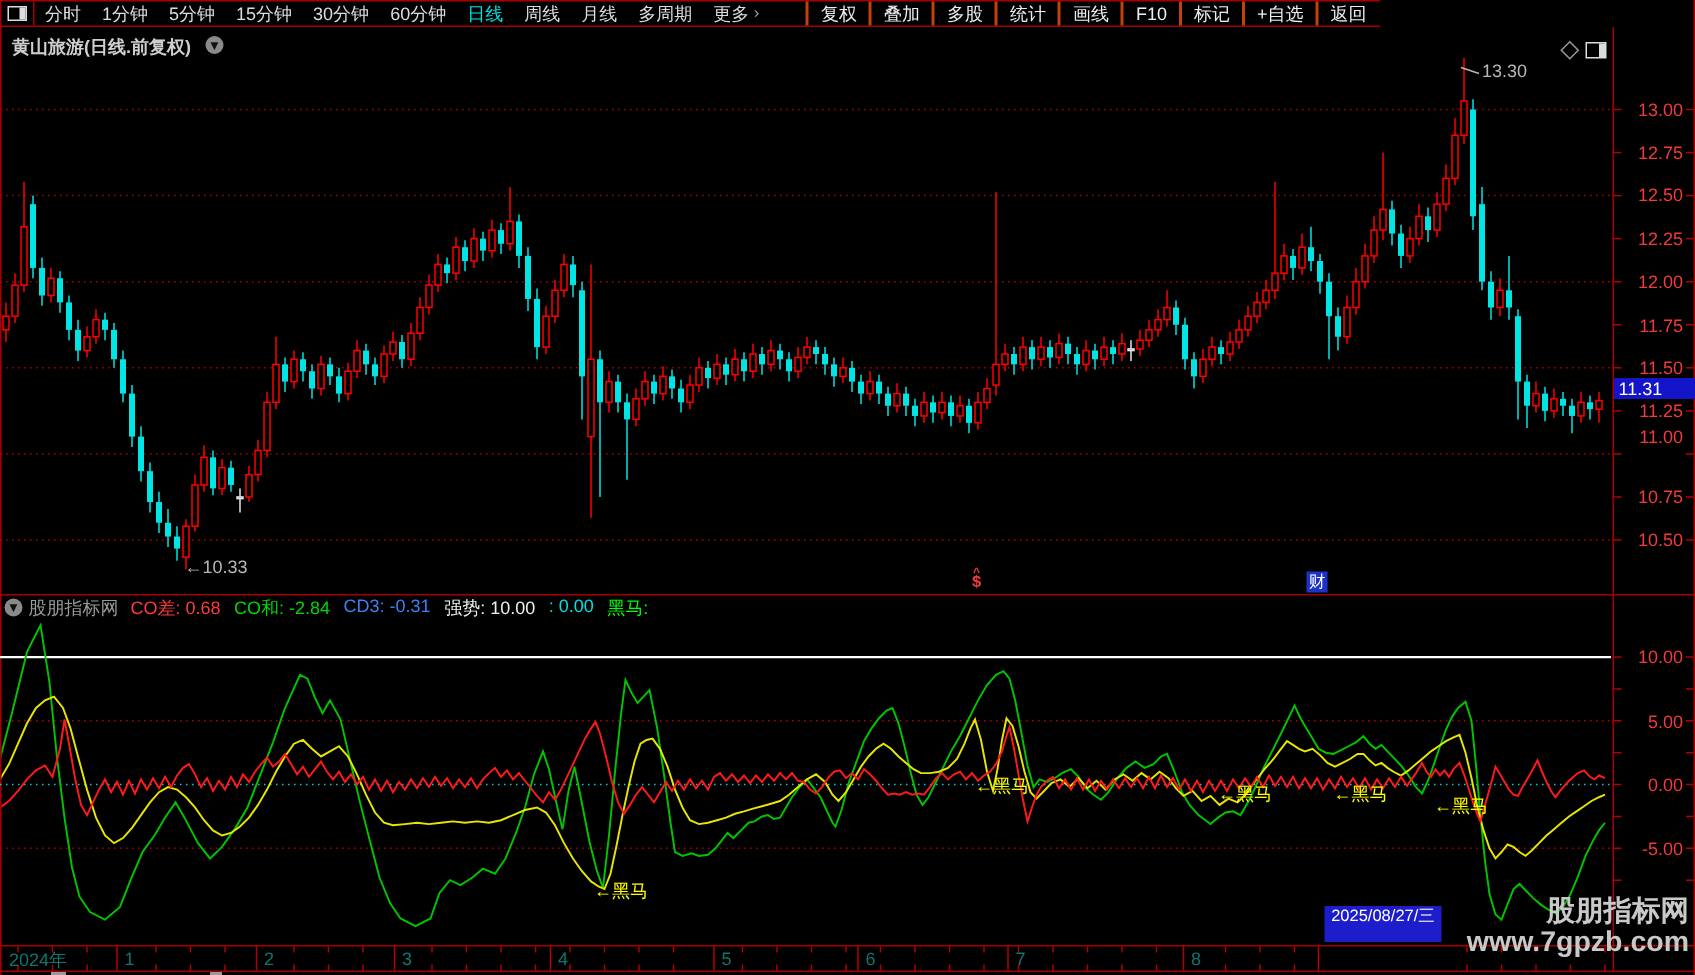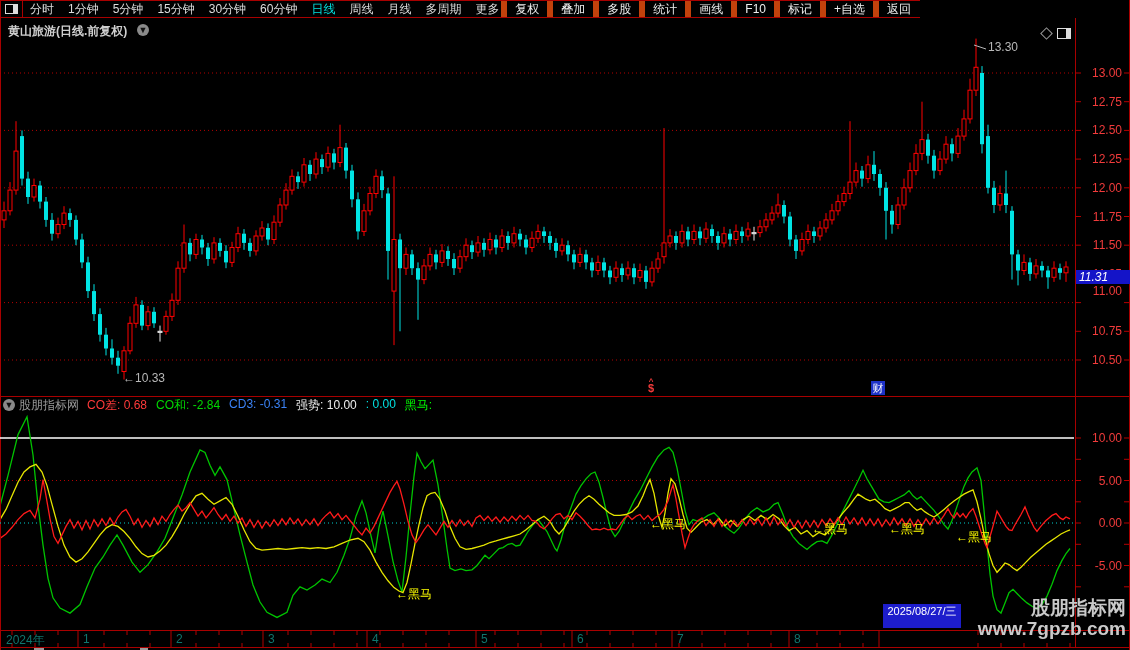--- a/index.html
+++ b/index.html
@@ -10,21 +10,21 @@
            border-top:1px solid #a80000;border-bottom:1px solid #a80000;display:flex;align-items:center;}
   .menubar .iconbox{width:21px;height:100%;border-right:1px solid #a80000;border-left:1px solid #a80000;
                     display:flex;align-items:center;justify-content:center;flex:0 0 auto;}
   .winicon{width:11px;height:8px;border:1px solid #ddd;position:relative;}
   .winicon:after{content:"";position:absolute;right:0;top:0;width:4px;height:8px;background:#ddd;}
   .mitems{display:flex;align-items:center;height:100%;}
   .mitem{padding:0 7px;font-size:12px;color:#ddd;line-height:16px;white-space:nowrap;cursor:default;}
   .mitem.active{color:#00e0e0;}
   .morechev{color:#aaa;font-size:11px;margin-left:-4px;}
   .rbtns{position:absolute;right:1px;top:0;height:100%;display:flex;align-items:stretch;}
-  .rbtn{border-left:6px solid #c2410c;padding:0 8px;font-size:12px;color:#eee;display:flex;
+  .rbtn{border-left:2px solid #c2410c;padding:0 8px;font-size:12px;color:#eee;display:flex;
         align-items:center;white-space:nowrap;cursor:default;}
   
   .title{position:absolute;left:8px;top:23px;font-size:12px;color:#cfcfcf;font-weight:bold;}
   .chev-circle{position:absolute;width:12px;height:12px;border-radius:50%;background:#8a8a8a;
                color:#111;font-size:9px;line-height:12px;text-align:center;}
   .diamond{position:absolute;left:1042px;top:29px;width:7px;height:7px;border:1px solid #999;
            transform:rotate(45deg);}
   .panelicon{position:absolute;left:1057px;top:28px;width:12px;height:9px;border:1px solid #ddd;}
   .panelicon:after{content:"";position:absolute;right:0;top:0;width:4px;height:9px;background:#ddd;}
   
@@ -610,21 +610,21 @@
       <div class="plabel txt" style="top: 123.4px;">12.50</div>
       <div class="plabel txt" style="top: 152.1px;">12.25</div>
       <div class="plabel txt" style="top: 180.8px;">12.00</div>
       <div class="plabel txt" style="top: 209.5px;">11.75</div>
       <div class="plabel txt" style="top: 238.2px;">11.50</div>
       <div class="plabel txt" style="top: 266.9px;">11.25</div>
       <div class="plabel txt" style="top: 284px;">11.00</div>
       <div class="plabel txt" style="top: 324.3px;">10.75</div>
       <div class="plabel txt" style="top: 353px;">10.50</div>
     </div>
-  <div class="ptag txt" id="price-tag" style="top: 270px; font-style: italic;">11.31</div>
+  <div class="ptag txt" id="price-tag" style="top: 252px;">11.31</div>
 
   <div id="ind-labels">
       <div class="plabel txt" style="top: 431px;">10.00</div>
       <div class="plabel txt" style="top: 473.5px;">5.00</div>
       <div class="plabel txt" style="top: 516px;">0.00</div>
       <div class="plabel txt" style="top: 558.5px;">-5.00</div>
     </div>
 
   <div class="legend">
     <span class="chev-circle" style="position:static;flex:0 0 auto;">▼</span>

